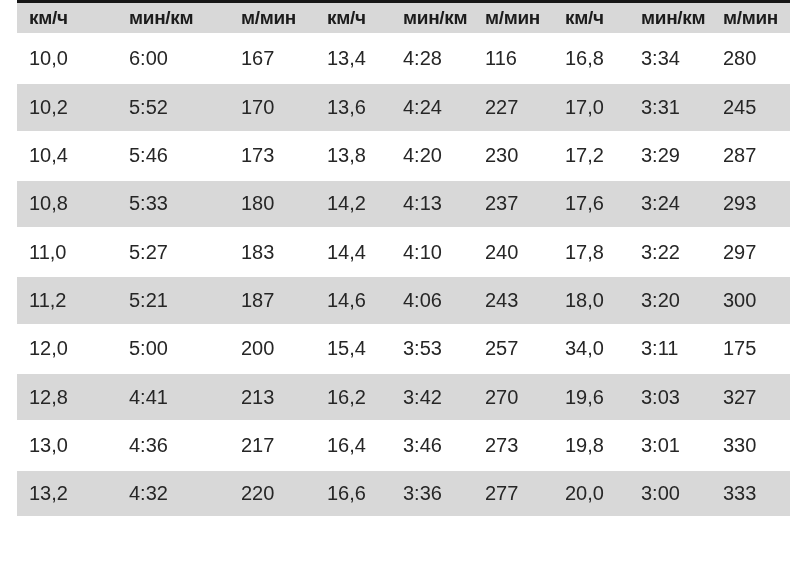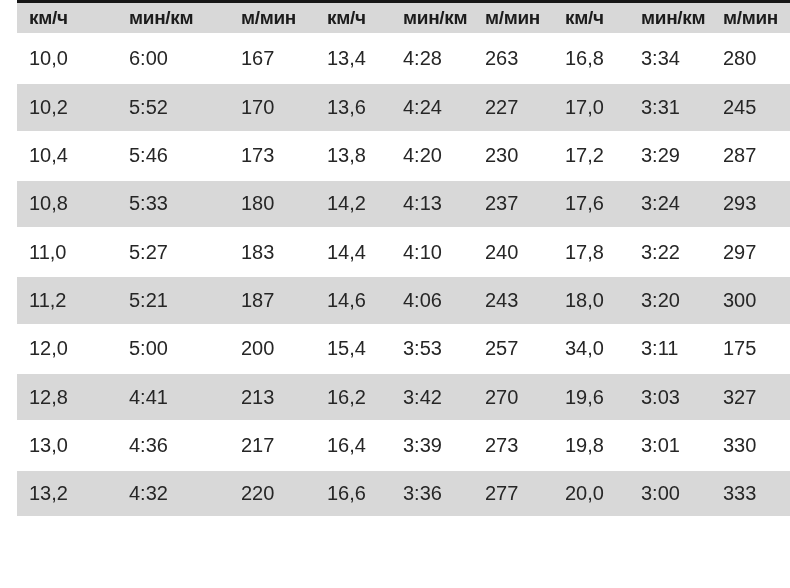--- a/index.html
+++ b/index.html
@@ -73,21 +73,21 @@
         <th>м/мин</th>
       </tr>
     </thead>
     <tbody id="table-body">
         <tr>
           <td>10,0</td>
           <td>6:00</td>
           <td>167</td>
           <td>13,4</td>
           <td>4:28</td>
-          <td>263</td>
+          <td>116</td>
           <td>16,8</td>
           <td>3:34</td>
           <td>280</td>
         </tr>
         <tr>
           <td>10,2</td>
           <td>5:52</td>
           <td>170</td>
           <td>13,6</td>
           <td>4:24</td>
@@ -160,21 +160,21 @@
           <td>270</td>
           <td>19,6</td>
           <td>3:03</td>
           <td>327</td>
         </tr>
         <tr>
           <td>13,0</td>
           <td>4:36</td>
           <td>217</td>
           <td>16,4</td>
-          <td>3:39</td>
+          <td>3:46</td>
           <td>273</td>
           <td>19,8</td>
           <td>3:01</td>
           <td>330</td>
         </tr>
         <tr>
           <td>13,2</td>
           <td>4:32</td>
           <td>220</td>
           <td>16,6</td>

